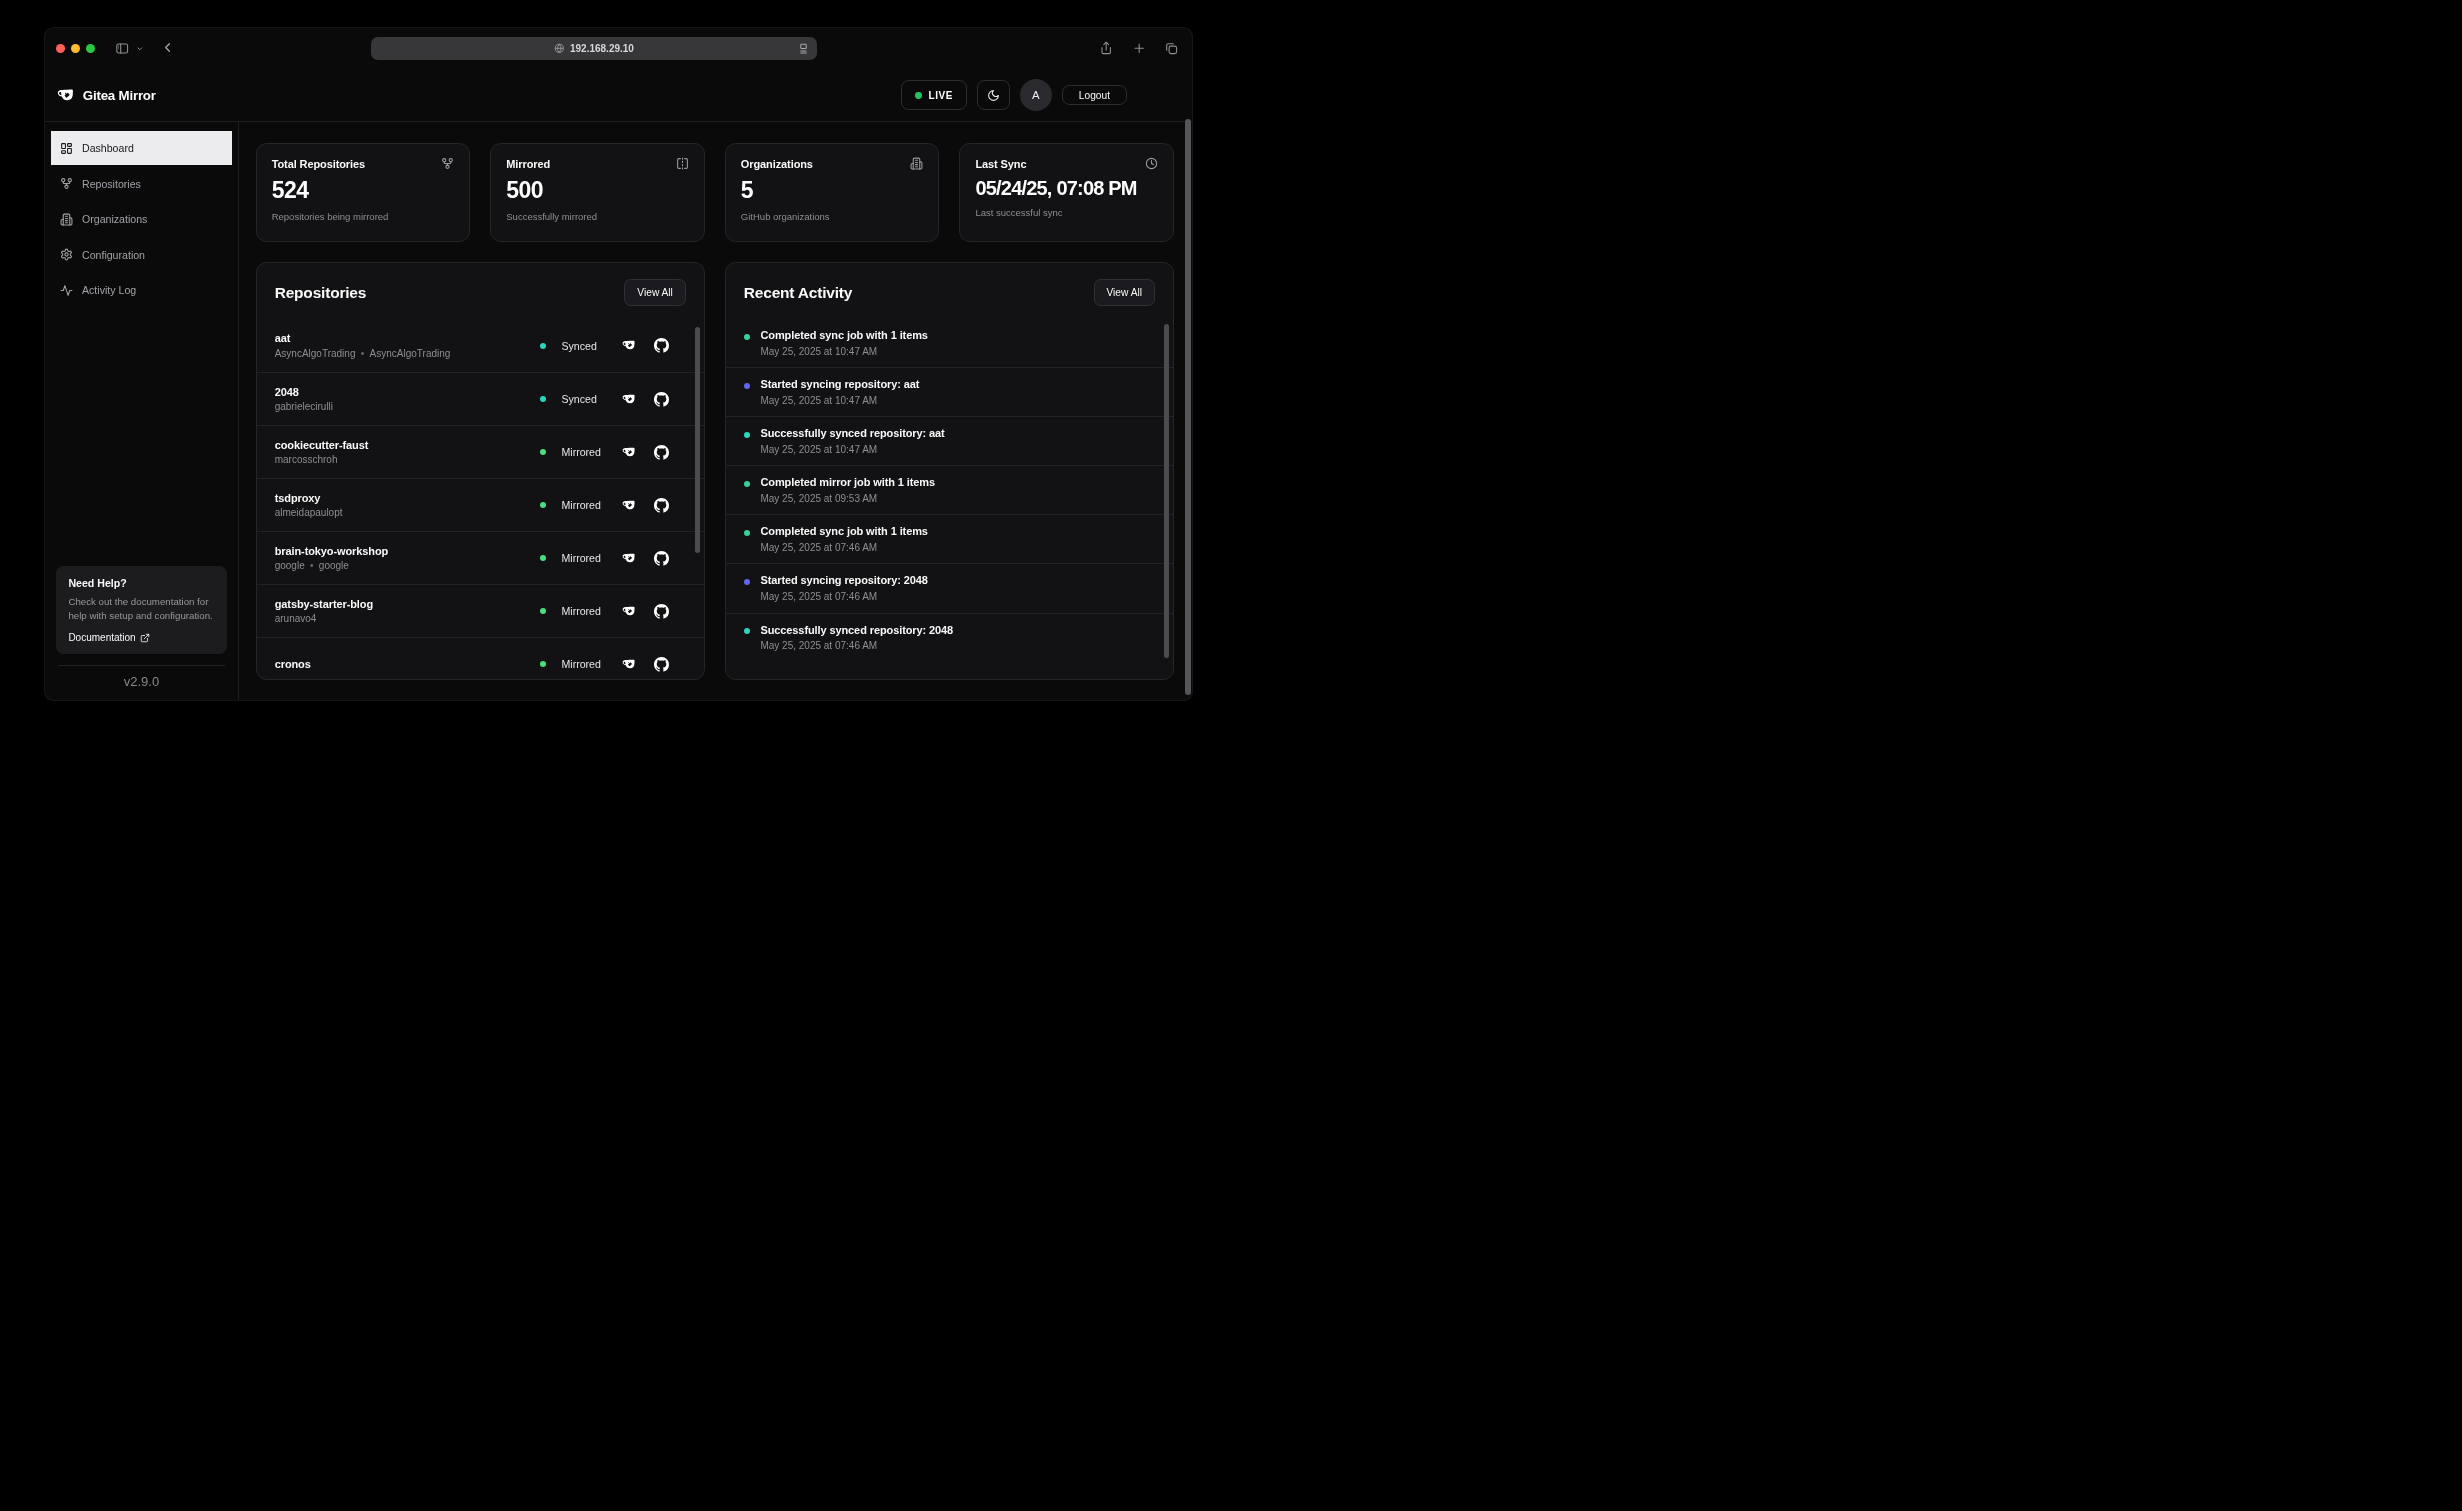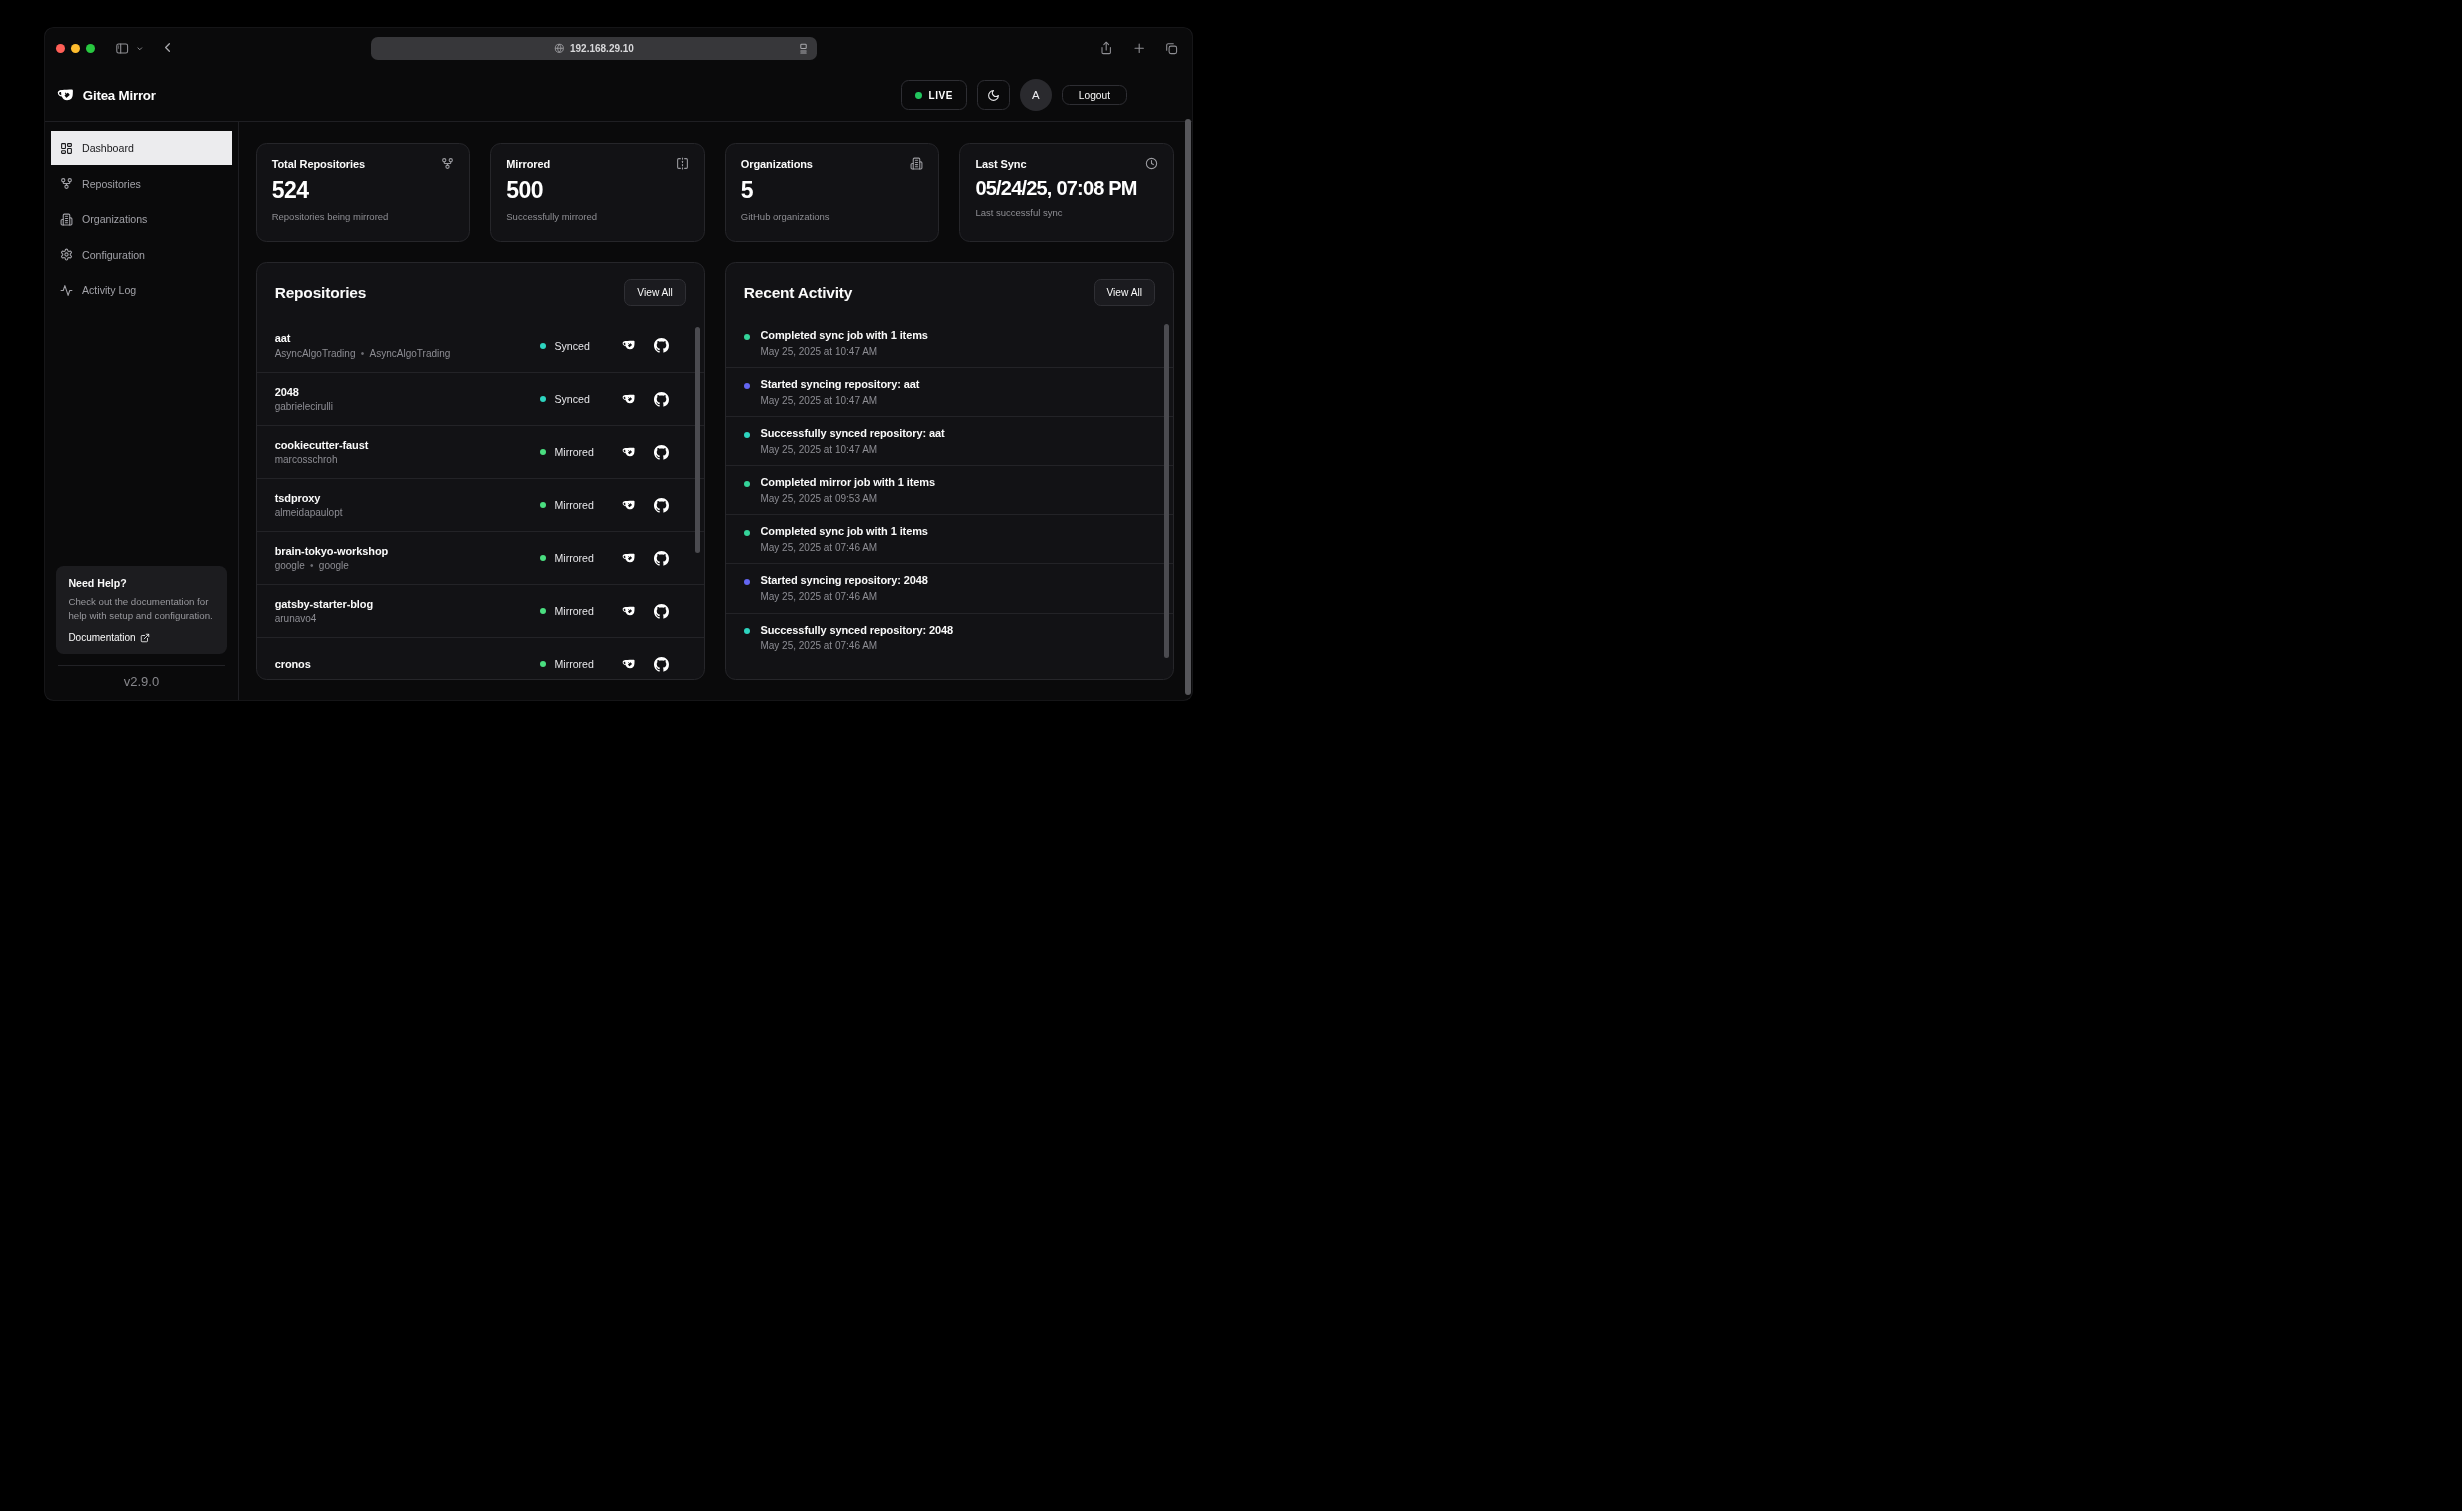--- a/index.html
+++ b/index.html
@@ -70,21 +70,21 @@
   .panel-list { position:absolute; left:0; right:0; top:56px; bottom:0; overflow:hidden; }
 
   
   .repo-row { height:53px; padding:0 35px 0 18px; display:flex; align-items:center; }
   .repo-row + .repo-row, .act-row + .act-row { border-top:0.8px solid #232327; }
   .repo-left { flex:1; min-width:0; }
   .repo-name { color:#fafafa; font-size:11px; font-weight:700; letter-spacing:-0.1px; }
   .repo-sub { color:#8d8d93; font-size:10px; margin-top:3.8px; }
   .repo-sub .sep { margin:0 5.3px; color:#6d6d73; }
   .repo-right { display:flex; align-items:center; gap:16.7px; }
-  .status { display:flex; align-items:center; gap:8px; min-width:65px; }
+  .status { display:flex; align-items:center; gap:15px; min-width:65px; }
   .status-dot { width:6px; height:6px; border-radius:50%; flex:none; }
   .status-label { color:#e6e6e9; font-size:10.6px; }
   .row-icon { color:#fff; display:flex; }
 
   
   .act-row { padding:10px 18px 10.6px; display:flex; gap:10.6px; }
   .act-dot { width:6px; height:6px; border-radius:50%; flex:none; margin-top:4.5px; }
   .act-title { color:#fafafa; font-size:11px; font-weight:700; letter-spacing:-0.1px; }
   .act-time { color:#8d8d93; font-size:10px; margin-top:4.5px; }
 

